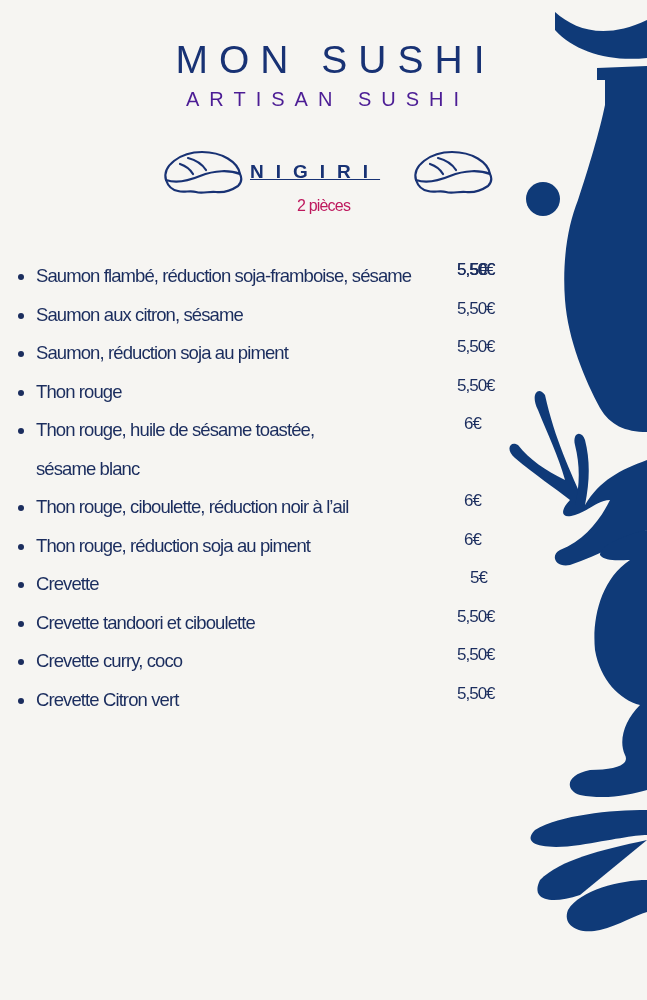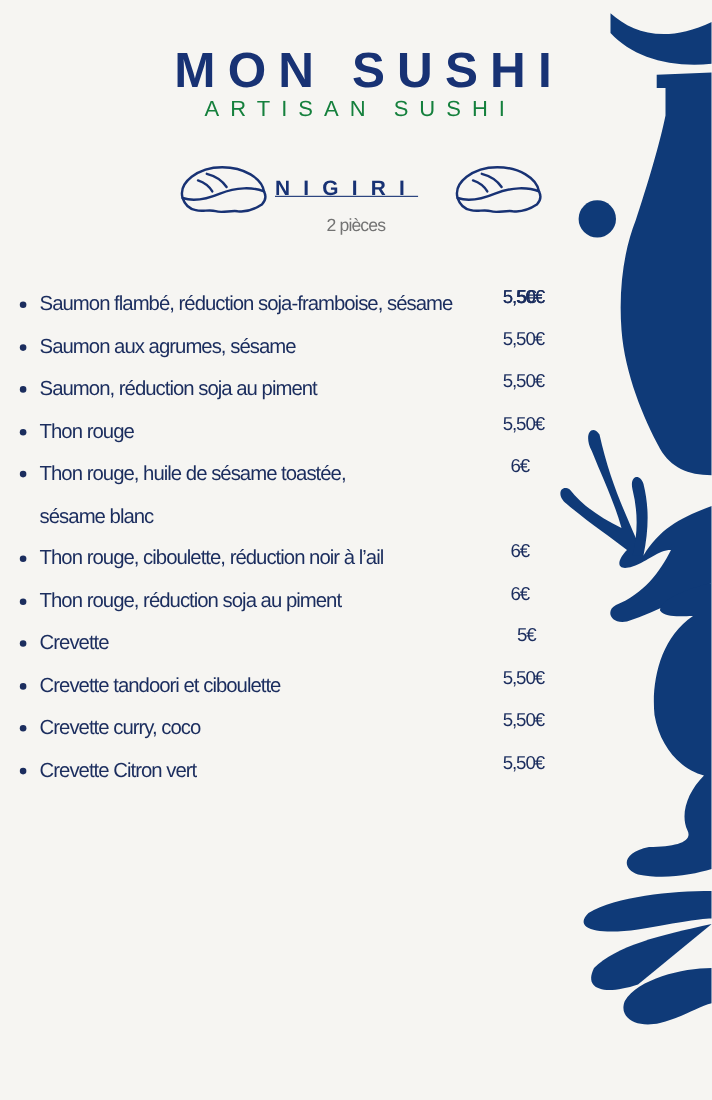--- a/index.html
+++ b/index.html
@@ -1,23 +1,23 @@
 <!DOCTYPE html>
 <html><head>
 <meta charset="utf-8">
 <style>
   html, body { margin:0; padding:0; }
   body { width:647px; height:1000px; background:#f6f5f2; position:relative; overflow:hidden; font-family:"Liberation Sans", sans-serif; color:#1b2d5e; }
   .deco { position:absolute; left:0; top:0; width:647px; height:1000px; pointer-events:none; }
-  .title { position:absolute; left:0; width:647px; text-align:center; top:38px; font-size:45px; letter-spacing:11px; color:#183274; font-weight:700; padding-left:24px; box-sizing:border-box; }
-  .subtitle { position:absolute; left:0; width:647px; text-align:center; top:88px; font-size:20px; letter-spacing:10px; color:#15803d; padding-left:8px; box-sizing:border-box; }
+  .title { position:absolute; left:0; width:647px; text-align:center; top:38px; font-size:39px; letter-spacing:11px; color:#183274; font-weight:400; padding-left:24px; box-sizing:border-box; }
+  .subtitle { position:absolute; left:0; width:647px; text-align:center; top:88px; font-size:20px; letter-spacing:10px; color:#4c1d95; padding-left:8px; box-sizing:border-box; }
   .section { position:absolute; top:148px; left:160px; width:330px; height:50px; }
   .section-title { position:absolute; left:90px; top:13px; font-size:19px; font-weight:700; letter-spacing:12px; color:#183274;text-decoration:underline; }
   .sushi { position:absolute; top:0; width:84px; height:48px; }
-  .sub { position:absolute; top:197px; left:0; width:647px; text-align:center; font-size:16px; letter-spacing:-0.8px; color:#737373; }
+  .sub { position:absolute; top:197px; left:0; width:647px; text-align:center; font-size:16px; letter-spacing:-0.8px; color:#be185d; }
   .menu { position:absolute; left:16px; top:257px; width:500px; }
   .row { position:relative; font-size:18.5px; letter-spacing:-0.9px; line-height:38.5px; }
   .row .name { display:block; padding-left:20px; width:420px; }
   .row .name::before { content:""; position:absolute; left:2px; top:17px; width:6px; height:6px; border-radius:50%; background:#1b2d5e; }
   .row .price { position:absolute; top:-6px; font-size:17px; letter-spacing:-1px; }
   .p5 { left:454px; }
   .p550 { left:441px; }
   .p6 { left:448px; }
 </style>
 </head>
@@ -71,21 +71,21 @@
       <span class="price p5">5€</span>
     </div>
   <div class="row">
       <span class="price" style="left:441px">5,50€</span>
     </div>
   <div class="row">
       <span class="name" style="width:390px">Saumon flambé, réduction soja-framboise, sésame</span>
       <span class="price p550">5,50€</span>
     </div>
   <div class="row">
-      <span class="name">Saumon aux agrumes, sésame</span>
+      <span class="name">Saumon aux citron, sésame</span>
       <span class="price p550">5,50€</span>
     </div>
   <div class="row">
       <span class="name">Saumon, réduction soja au piment</span>
       <span class="price p550">5,50€</span>
     </div>
   <div class="row">
       <span class="name">Thon rouge</span>
       <span class="price p550">5,50€</span>
     </div>

